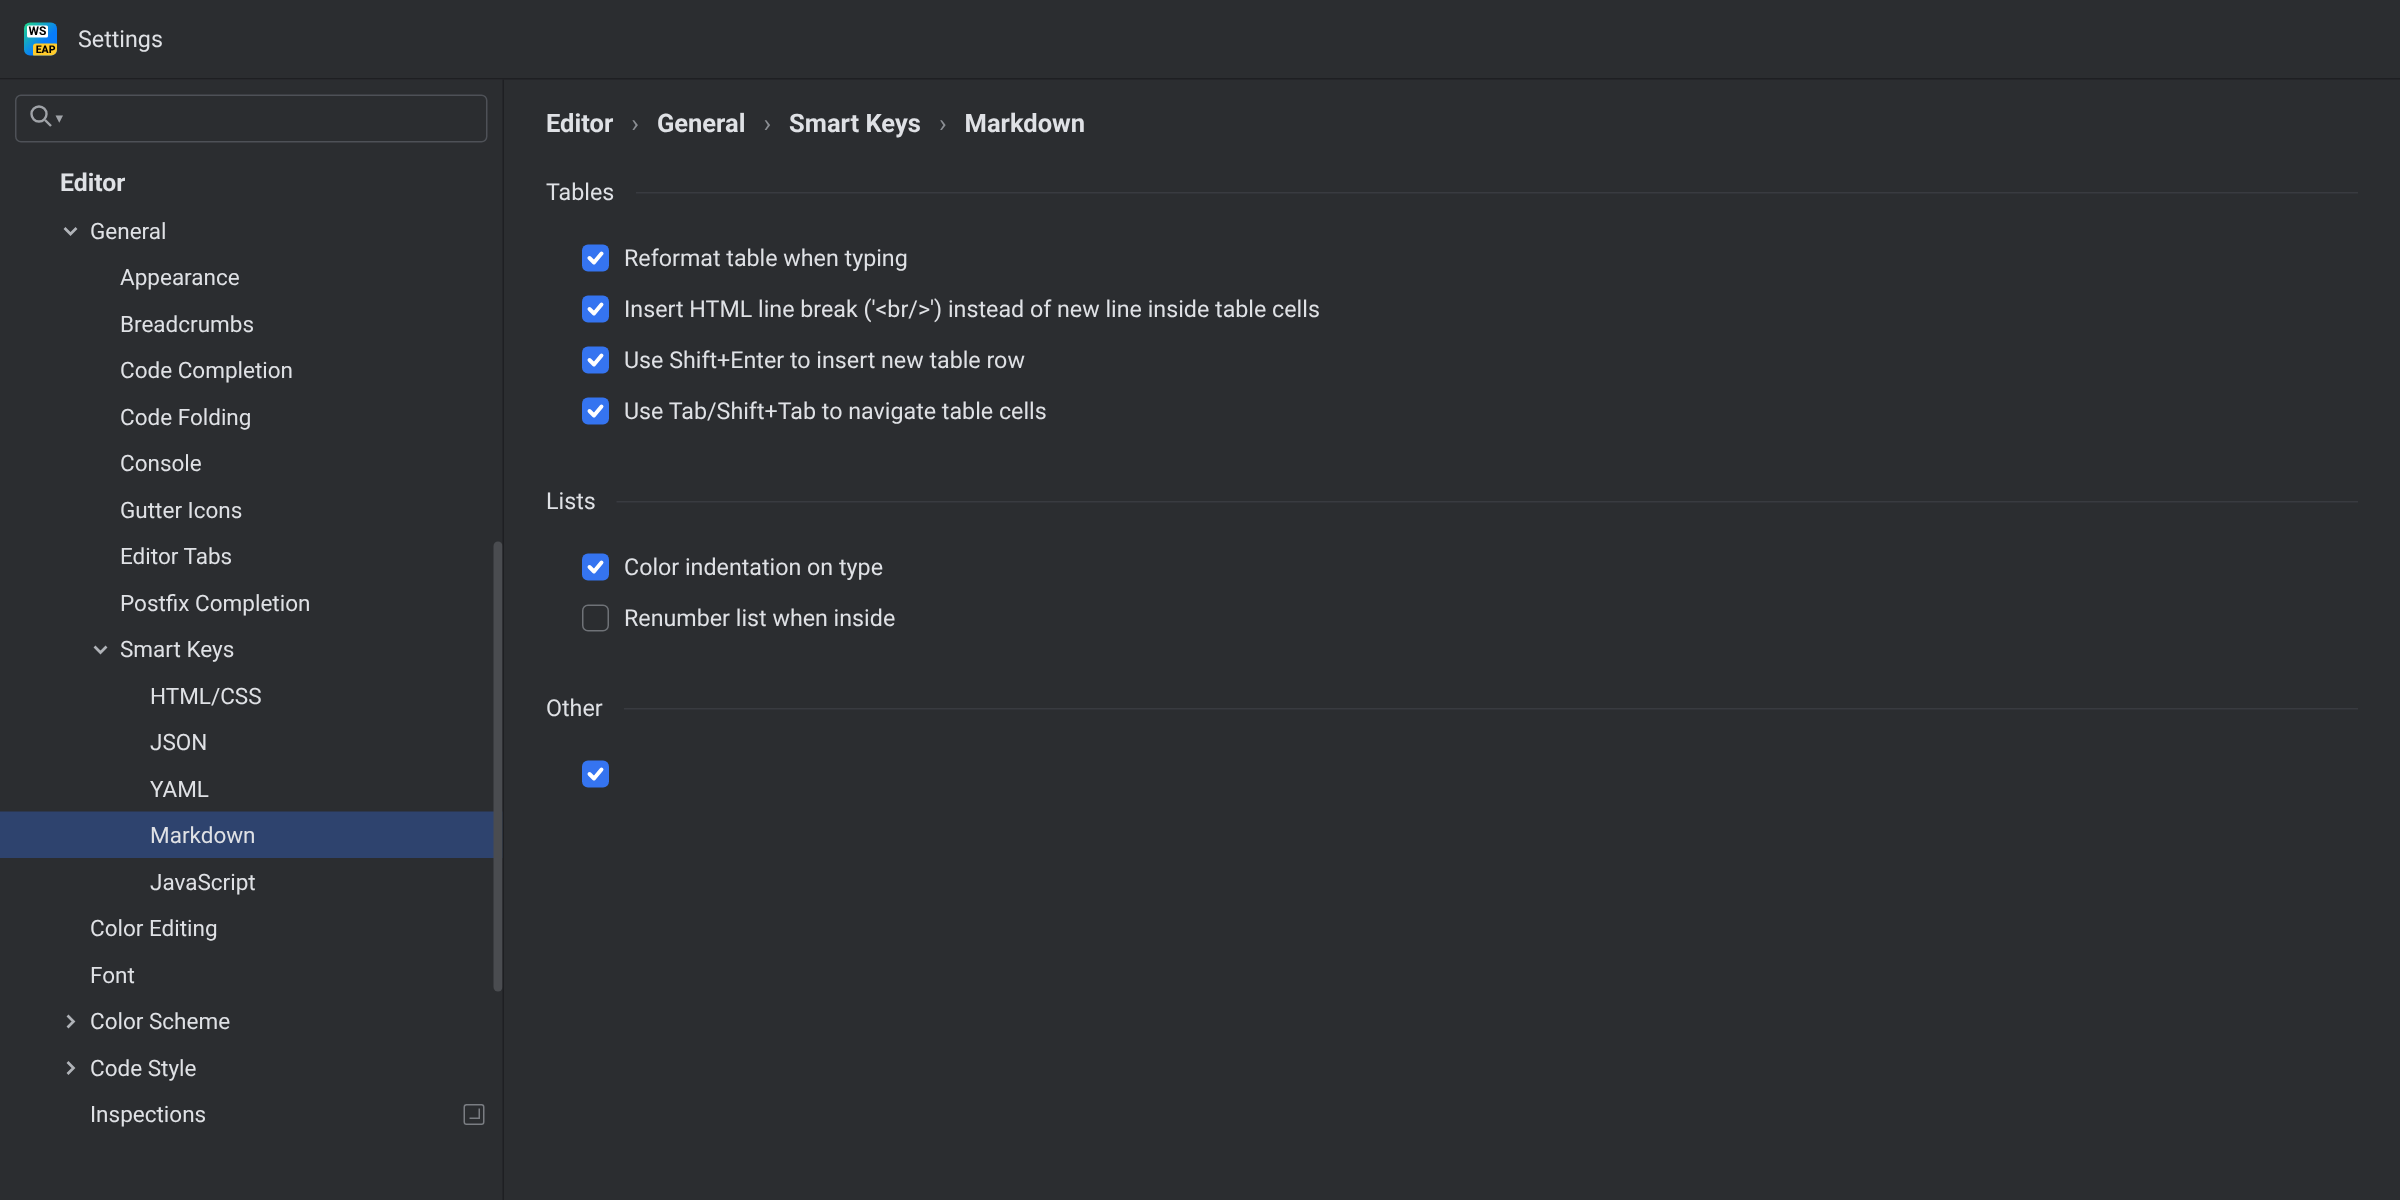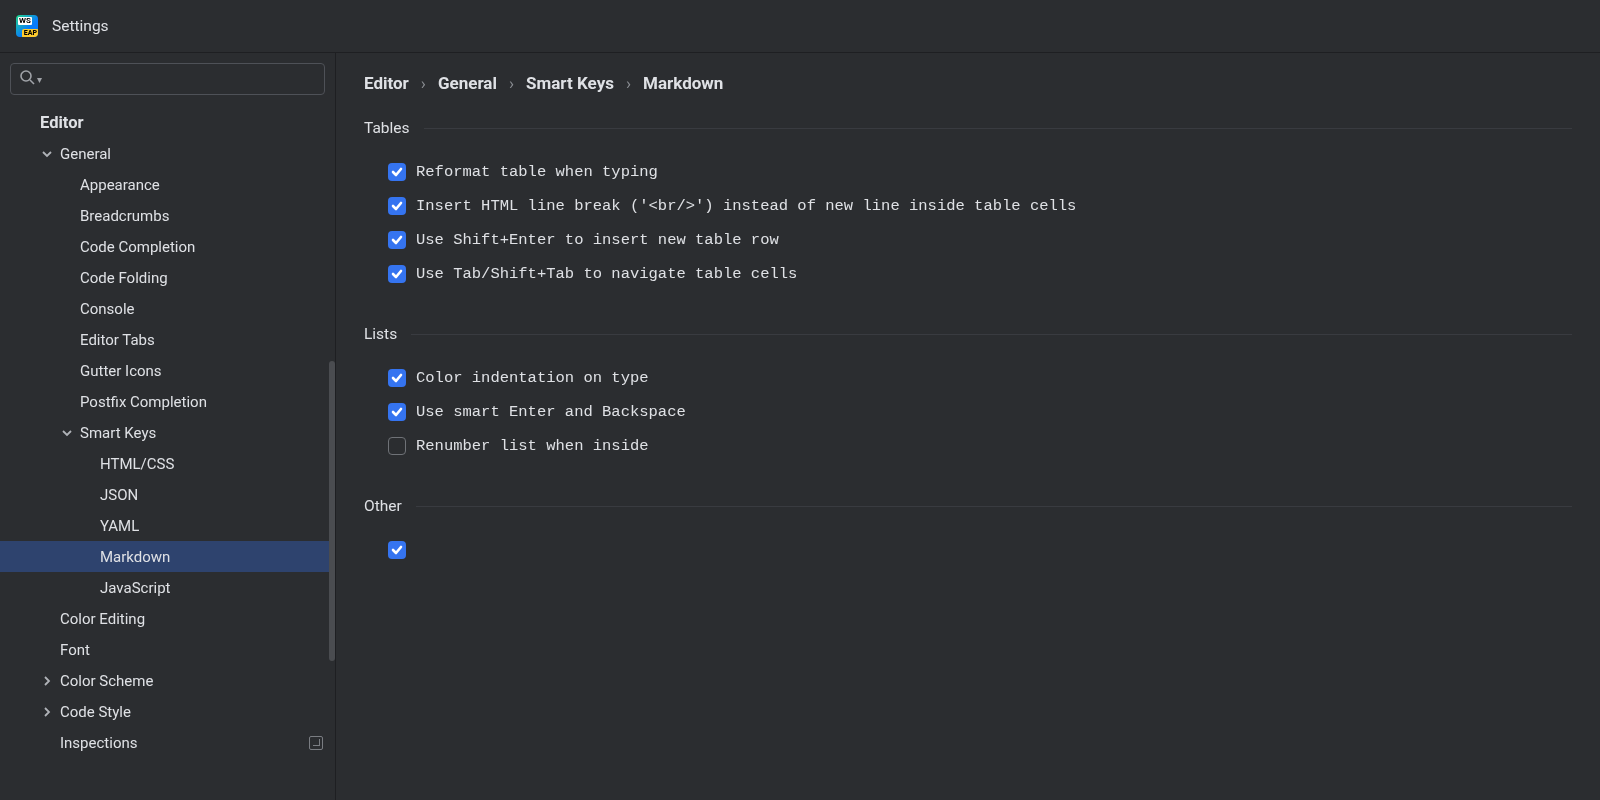--- a/index.html
+++ b/index.html
@@ -150,21 +150,20 @@
   .section-header .label { color:#dfe1e5; font-size:15.5px; }
   .section-header .line { flex:1; height:1px; background:#393b40; }
 
   .checkbox-row {
     display:flex;
     align-items:center;
     gap:10px;
     padding:8px 0 8px 24px;
     font-size:15.5px;
     color:#dfe1e5;
-    font-family:Liberation Mono, monospace;
   }
   .chk {
     width:18px;height:18px;
     border-radius:4px;
     display:inline-flex;
     align-items:center;justify-content:center;
     flex-shrink:0;
   }
   .chk.checked { background:#3574f0; }
   .chk.unchecked { border:1.5px solid #6f7277; background:transparent; }
@@ -228,25 +227,25 @@
       <div class="tree-item">
         <span class="spacer" style="width:80px"></span>
         <span>Code Folding</span>
       </div>
       <div class="tree-item">
         <span class="spacer" style="width:80px"></span>
         <span>Console</span>
       </div>
       <div class="tree-item">
         <span class="spacer" style="width:80px"></span>
+        <span>Gutter Icons</span>
+      </div>
+      <div class="tree-item">
+        <span class="spacer" style="width:80px"></span>
         <span>Editor Tabs</span>
-      </div>
-      <div class="tree-item">
-        <span class="spacer" style="width:80px"></span>
-        <span>Gutter Icons</span>
       </div>
       <div class="tree-item">
         <span class="spacer" style="width:80px"></span>
         <span>Postfix Completion</span>
       </div>
 
       <div class="tree-item">
         <span class="spacer" style="width:60px"></span>
         <span class="chev">
             <svg viewBox="0 0 10 10">
@@ -372,28 +371,20 @@
       </div>
       <div class="checkbox-row">
         <span class="chk checked">
             <svg viewBox="0 0 12 12">
               <polyline points="2,6 5,9 10,3"></polyline>
             </svg>
           </span>
         <span>Color indentation on type</span>
       </div>
       <div class="checkbox-row">
-        <span class="chk checked">
-            <svg viewBox="0 0 12 12">
-              <polyline points="2,6 5,9 10,3"></polyline>
-            </svg>
-          </span>
-        <span>Use smart Enter and Backspace</span>
-      </div>
-      <div class="checkbox-row">
         <span class="chk unchecked"></span>
         <span>Renumber list when inside</span>
       </div>
     </div>
 
     <div class="section">
       <div class="section-header">
         <span class="label">Other</span>
         <span class="line"></span>
       </div>

